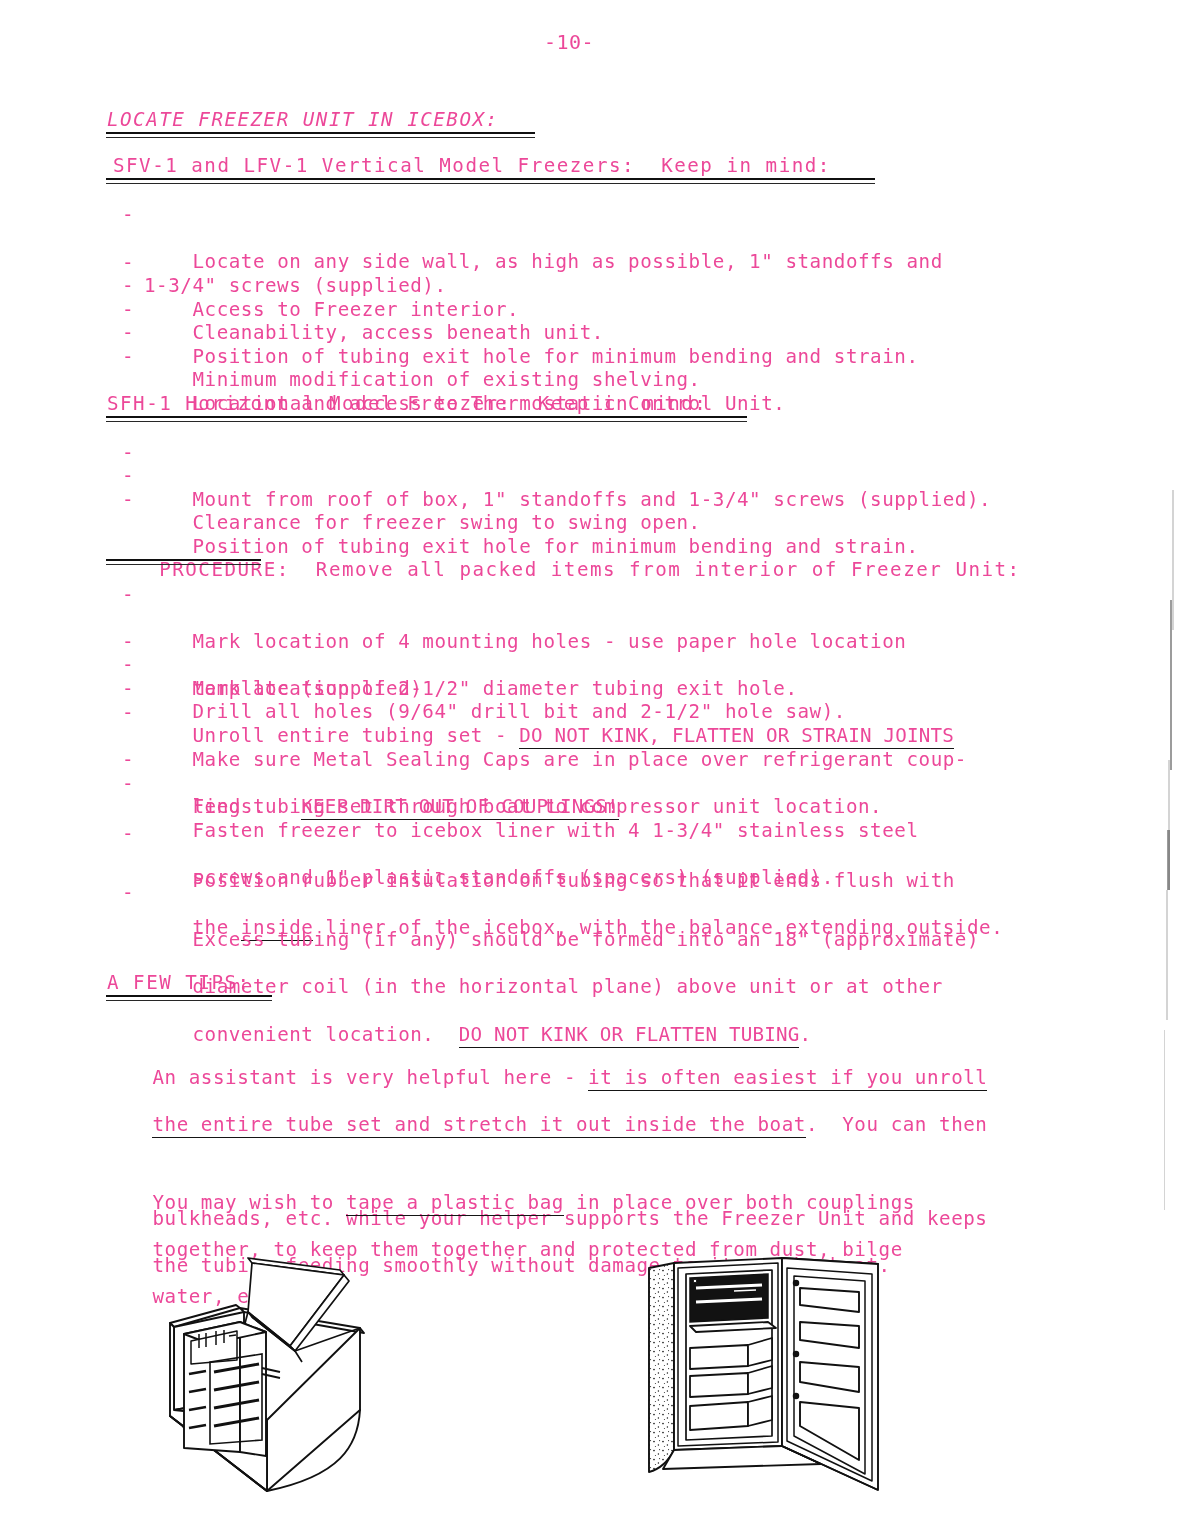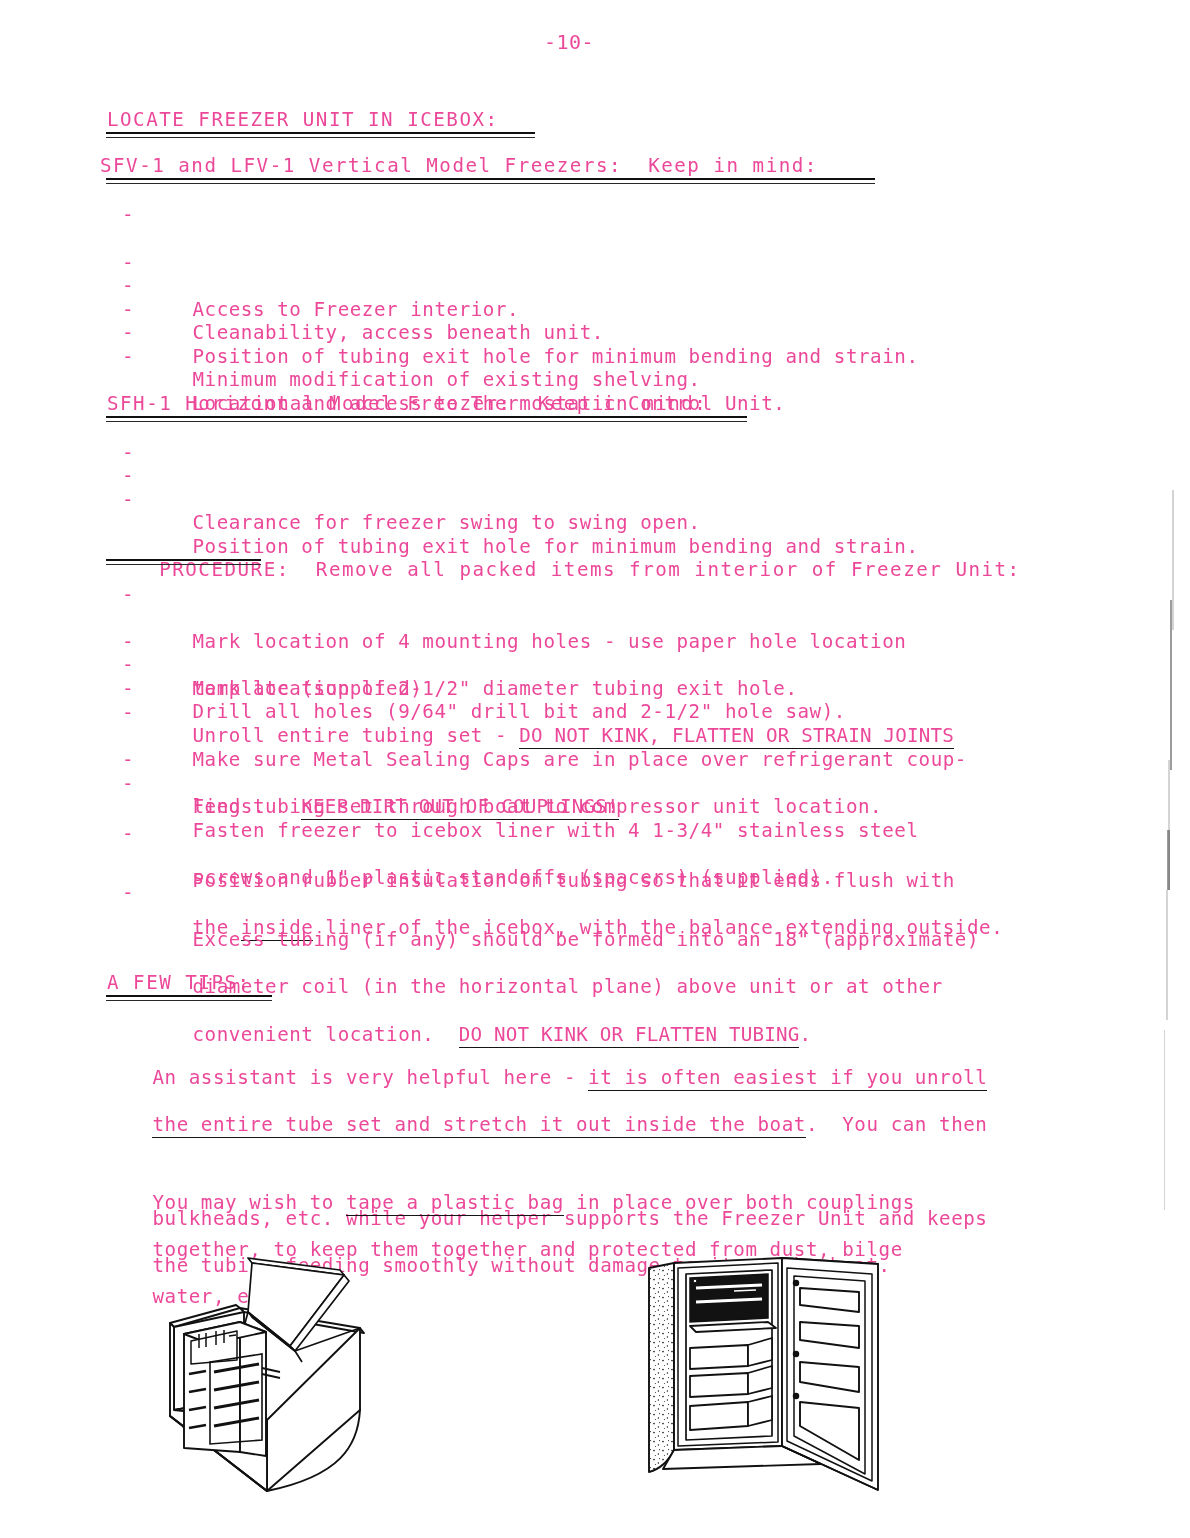--- a/index.html
+++ b/index.html
@@ -98,28 +98,30 @@
     position: absolute;
   }
 </style>
 </head>
 <body>
 
 <div class="page">
 
   <div class="page-number">-10-</div>
 
-  <div class="heading" style="left:83px; top:108px;">LOCATE FREEZER UNIT IN ICEBOX:</div>
+  <div class="heading" style="left:83px; top:108px;font-style:italic;">LOCATE FREEZER UNIT IN ICEBOX:</div>
   <div class="dbl-rule" style="left:82px; top:132px; width:429px;"></div>
 
-  <div class="heading" style="left:76px; top:154px;">SFV-1 and LFV-1 Vertical Model Freezers:  Keep in mind:</div>
+  <div class="heading" style="left:89px; top:154px;">SFV-1 and LFV-1 Vertical Model Freezers:  Keep in mind:</div>
   <div class="dbl-rule" style="left:82px; top:178px; width:769px;"></div>
 
   <div class="bul" style="left:120px; top:203px;">
     <span class="dash">-</span>
+    <span>Locate on any side wall, as high as possible, 1" standoffs and
+1-3/4" screws (supplied).</span>
   </div>
   <div class="bul" style="left:120px; top:251px;">
     <span class="dash">-</span>
     <span>Access to Freezer interior.</span>
   </div>
   <div class="bul" style="left:120px; top:274px;">
     <span class="dash">-</span>
     <span>Cleanability, access beneath unit.</span>
   </div>
   <div class="bul" style="left:120px; top:298px;">
@@ -133,20 +135,21 @@
   <div class="bul" style="left:120px; top:345px;">
     <span class="dash">-</span>
     <span>Location and access to Thermostatic Control Unit.</span>
   </div>
 
   <div class="heading" style="left:83px; top:392px;text-align:right;">SFH-1 Horizontal Model Freezer:  Keep in mind:</div>
   <div class="dbl-rule" style="left:82px; top:416px; width:641px;"></div>
 
   <div class="bul" style="left:120px; top:441px;">
     <span class="dash">-</span>
+    <span>Mount from roof of box, 1" standoffs and 1-3/4" screws (supplied).</span>
   </div>
   <div class="bul" style="left:120px; top:464px;">
     <span class="dash">-</span>
     <span>Clearance for freezer swing to swing open.</span>
   </div>
   <div class="bul" style="left:120px; top:488px;">
     <span class="dash">-</span>
     <span>Position of tubing exit hole for minimum bending and strain.</span>
   </div>
 

